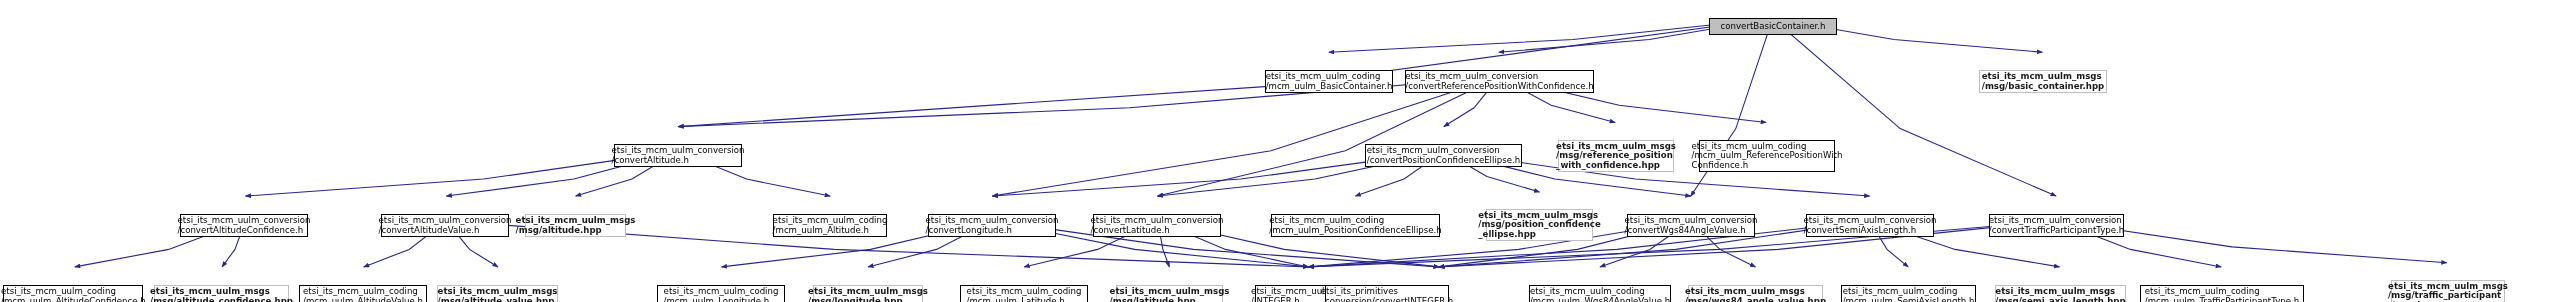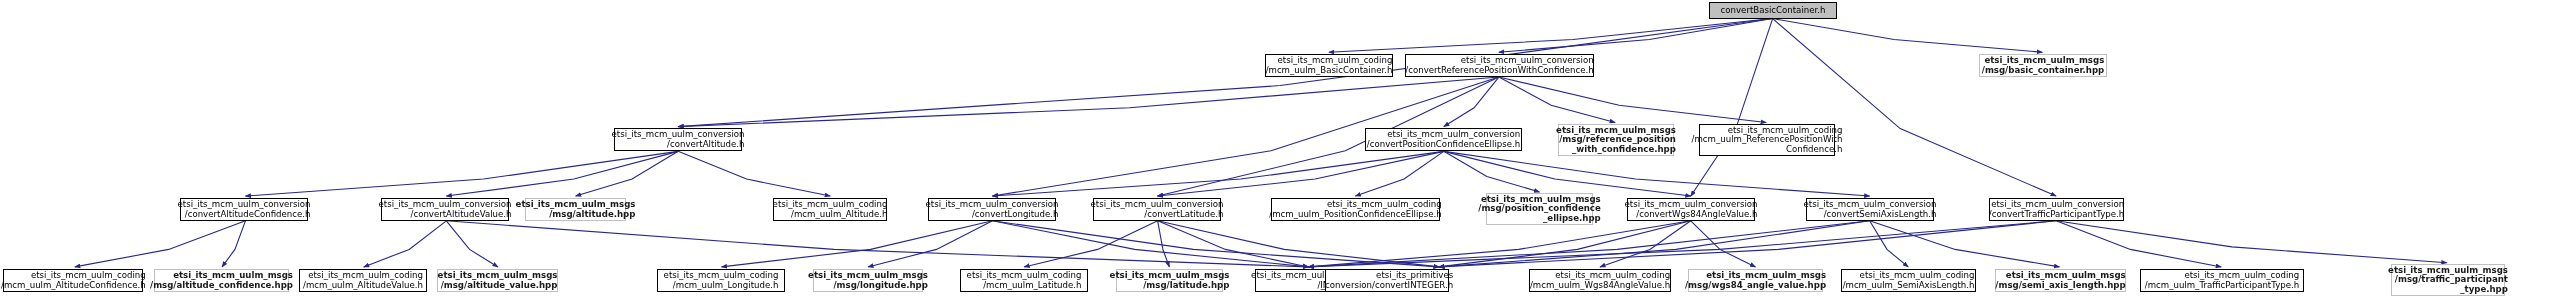--- a/index.html
+++ b/index.html
@@ -1,22 +1,22 @@
 <!DOCTYPE html>
 <html style="font-size:11px"><head>
 <meta charset="utf-8">
 <style>
   html,body{margin:0;padding:0;background:#ffffff;}
   body{width:2576px;height:302px;position:relative;overflow:hidden;
        font-family:"DejaVu Sans","Liberation Sans",sans-serif;}
   #graph{position:absolute;left:0;top:0;width:2576px;height:302px;}
   svg.edges{position:absolute;left:0;top:0;width:2576px;height:302px;pointer-events:none;}
   .node{position:absolute;box-sizing:border-box;display:flex;align-items:center;
-        justify-content:center;text-align:right;line-height:1.12;
-        font-size:8.6px;color:#000000;padding:0.7px 2.1px;background:#ffffff;}
+        justify-content:center;text-align:left;line-height:1.12;
+        font-size:8.6px;color:#000000;padding:0.7px 2.1px;background:#ffffff;margin-top:16px;}
   .node .lbl{display:block;white-space:pre-line;}
   .node.hdr{border:0.7px solid #000000;}
   .node.root{background:#bfbfbf;border:0.7px solid #000000;}
   .node.lib{border:0.7px solid #c0c0c0;color:#1a1a1a;font-weight:bold;}
 </style>
 </head>
 <body>
 
 <div id="graph">
   <svg class="edges" viewBox="0 0 3741 439">

